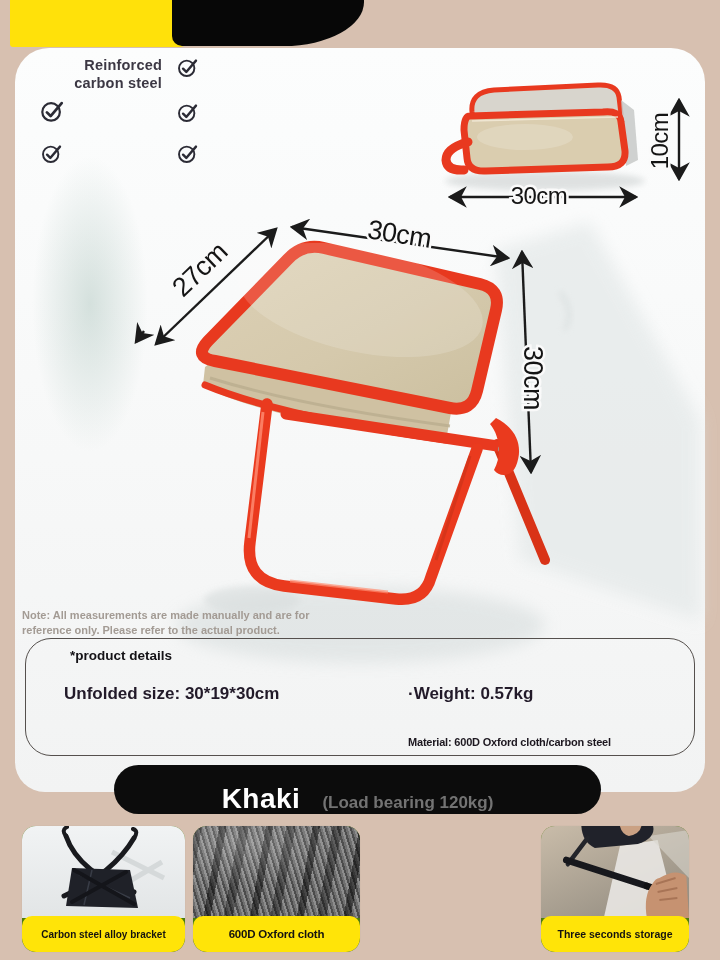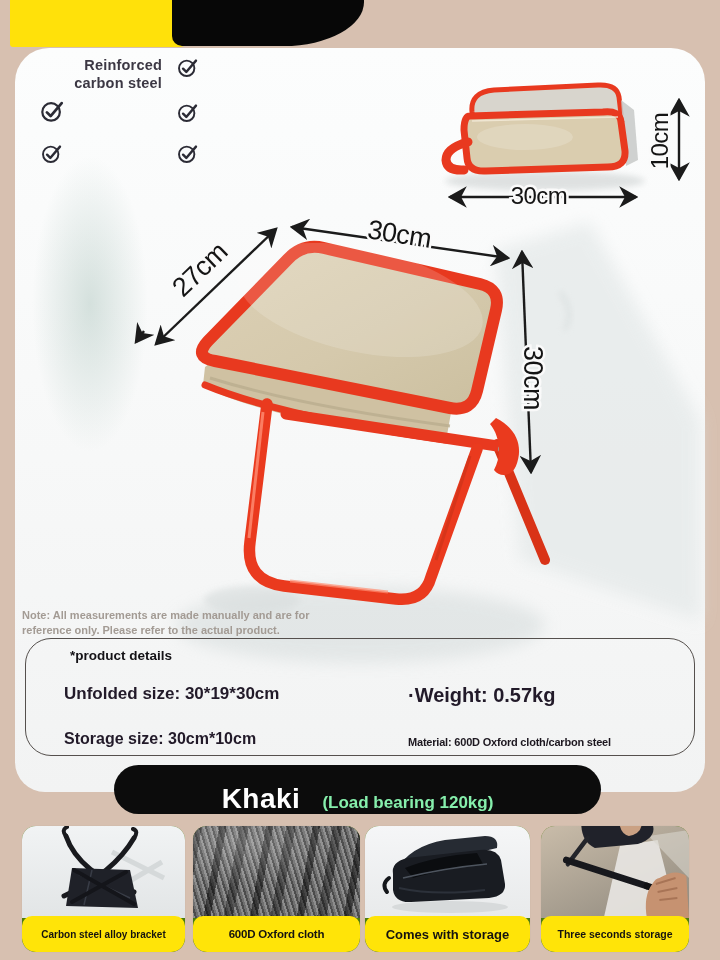--- a/index.html
+++ b/index.html
@@ -23,29 +23,29 @@
   .feat-l2{left:68px;top:147px;width:82px;font-size:10.5px;font-weight:700;line-height:1.3;color:#242a38;}
   .feat-r1{left:208px;top:60px;width:110px;font-size:11px;font-weight:700;line-height:1.4;color:#2d2c36;}
   .feat-r2{left:208px;top:107px;width:130px;font-size:11.5px;font-weight:800;color:#4d2348;}
   .feat-r3{left:208px;top:149px;width:130px;font-size:10.5px;font-weight:800;color:#4d2348;}
   
   .note{left:22px;top:608px;width:320px;z-index:5;font-size:11px;font-weight:700;line-height:1.35;color:#a39b94;}
   
   .details-box{left:25px;top:638px;width:668px;height:116px;z-index:5;border:1.5px solid #55504d;border-radius:26px;}
   .d-title{left:70px;top:648px;z-index:6;font-size:13.5px;font-weight:700;color:#141216;}
   .d-unfolded{left:64px;top:684px;z-index:6;font-size:17px;font-weight:700;color:#221a29;}
-  .d-weight{left:408px;top:684px;z-index:6;font-size:20px;font-weight:700;color:#221a29;}
+  .d-weight{left:408px;top:684px;z-index:6;font-size:17px;font-weight:700;color:#221a29;}
   .d-storage{left:64px;top:730px;z-index:6;font-size:16px;font-weight:700;color:#221a29;}
   .d-material{left:408px;top:736px;z-index:6;font-size:11px;font-weight:700;letter-spacing:-.2px;color:#1c171f;}
   
   .pill{left:114px;top:765px;width:487px;height:42px;z-index:6;background:#0c0c0c;border-radius:28px;
         display:flex;align-items:center;justify-content:center;gap:22px;padding-top:7px;}
   .pill-inner{display:flex;align-items:baseline;gap:22px;margin-top:11px;}
   .pill-name{font-size:28px;font-weight:700;color:#fff;letter-spacing:.5px;}
-  .pill-load{font-size:17px;font-weight:700;color:#86efac;}
+  .pill-load{font-size:17px;font-weight:700;color:#737373;}
   
   .gcard{top:826px;height:126px;z-index:5;background:#4d7c0f;border-radius:14px;overflow:hidden;box-shadow:0 0 0 .5px rgba(0,0,0,.03);}
   .gc1{left:22px;width:163px;}
   .gc2{left:193px;width:167px;}
   .gc3{left:365px;width:165px;}
   .gc4{left:541px;width:148px;}
   .gimg{position:absolute;left:0;top:0;width:100%;height:92px;}
   .glabel{position:absolute;left:0;bottom:0;width:100%;height:36px;background:#ffe408;
           display:flex;align-items:center;justify-content:center;border-radius:10px 10px 14px 14px;
           color:#151310;text-align:center;}
@@ -193,21 +193,20 @@
       <text class="dim" transform="translate(524,378) rotate(90)" text-anchor="middle">30cm</text>
     </g>
   </svg>
 
   <div class="abs note">Note: All measurements are made manually and are for reference only. Please refer to the actual product.</div>
 
   <div class="abs details-box"></div>
   <div class="abs d-title">*product details</div>
   <div class="abs d-unfolded">Unfolded size: 30*19*30cm</div>
   <div class="abs d-weight">·Weight: 0.57kg</div>
-  <div class="abs d-storage">Storage size: 30cm*10cm</div>
   <div class="abs d-material">Material: 600D Oxford cloth/carbon steel</div>
 
   <div class="abs pill">
     <div class="pill-inner">
       <span class="pill-name">Khaki</span>
       <span class="pill-load">(Load bearing 120kg)</span>
     </div>
   </div>
 
   <div class="abs gcard gc1">
@@ -228,33 +227,20 @@
       <path d="M 52,44 L 112,78 M 104,46 L 50,76" stroke="#14151a" stroke-width="4" fill="none" stroke-linecap="round"></path>
     </svg>
     <div class="glabel gl1">Carbon steel alloy bracket</div>
   </div>
 
   <div class="abs gcard gc2">
     <div class="fabric"></div>
     <div class="glabel gl2">600D Oxford cloth</div>
   </div>
 
-  <div class="abs gcard gc3">
-    <svg class="gimg" viewBox="0 0 165 92" preserveAspectRatio="none">
-      <rect width="165" height="92" fill="url(#g3)"></rect>
-      <ellipse cx="85" cy="81" rx="58" ry="6" fill="#d7dadb"></ellipse>
-      <path d="M 30,46 Q 44,20 80,14 L 120,10 Q 134,10 132,22 L 115,26 Q 60,32 38,50 Z" fill="#262b33"></path>
-      <path d="M 28,48 Q 26,36 42,32 L 115,24 Q 132,22 136,34 L 140,58 Q 141,70 124,72 L 46,76 Q 30,77 28,64 Z" fill="#191c22"></path>
-      <path d="M 40,42 Q 70,30 112,27 L 118,38 Q 75,44 48,52 Z" fill="#0b0d10"></path>
-      <path d="M 38,52 Q 80,42 122,38" stroke="#4d545e" stroke-width="1.6" fill="none"></path>
-      <path d="M 24,52 q -8,6 -2,14" stroke="#14161a" stroke-width="4" fill="none" stroke-linecap="round"></path>
-      <path d="M 34,62 Q 70,70 120,64" stroke="#343a44" stroke-width="2" fill="none" opacity=".7"></path>
-    </svg>
-    <div class="glabel gl3">Comes with storage</div>
-  </div>
 
   <div class="abs gcard gc4">
     <svg class="gimg" viewBox="0 0 165 92" preserveAspectRatio="none">
       <rect width="165" height="92" fill="url(#g4)"></rect>
       <path d="M 88,20 L 130,14 L 152,92 L 70,92 Z" fill="#e9e7e3" opacity=".9"></path>
       <path d="M 120,10 L 165,4 L 165,52 Z" fill="#d9d5cd" opacity=".6"></path>
       <path d="M 45,0 L 125,0 Q 128,12 108,18 L 60,22 Q 46,16 45,0 Z" fill="#20222a"></path>
       <path d="M 88,0 L 112,0 Q 110,8 98,10 Q 90,8 88,0 Z" fill="#caa183"></path>
       <path d="M 52,12 L 30,38" stroke="#23252b" stroke-width="5" fill="none" stroke-linecap="round"></path>
       <path d="M 28,34 L 118,60" stroke="#17181d" stroke-width="7" fill="none" stroke-linecap="round"></path>

